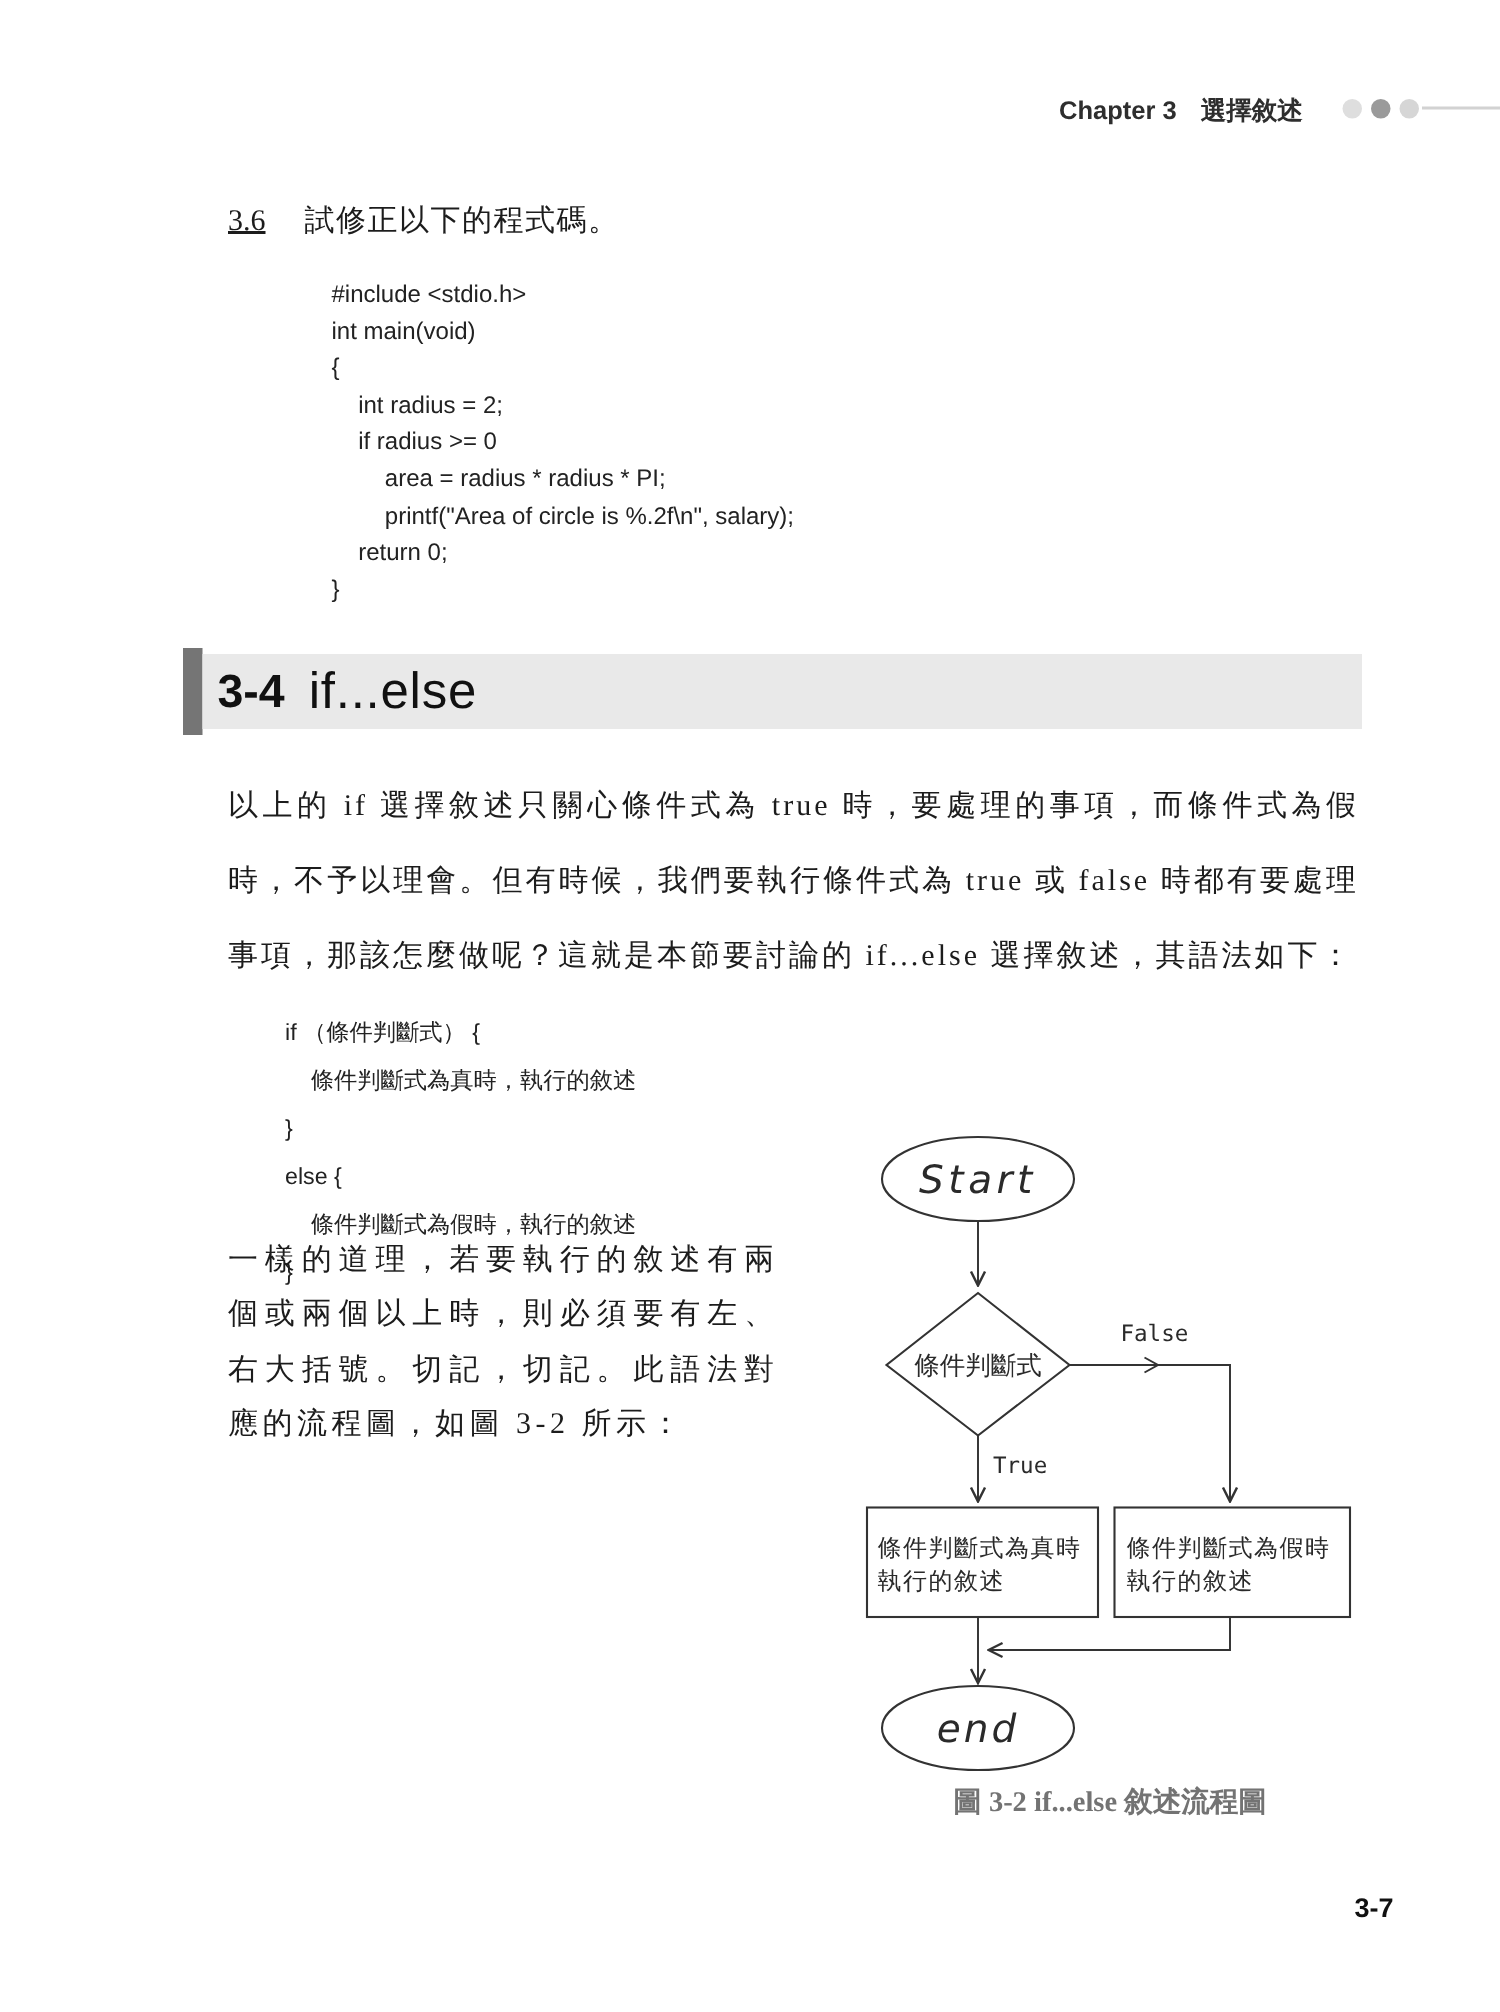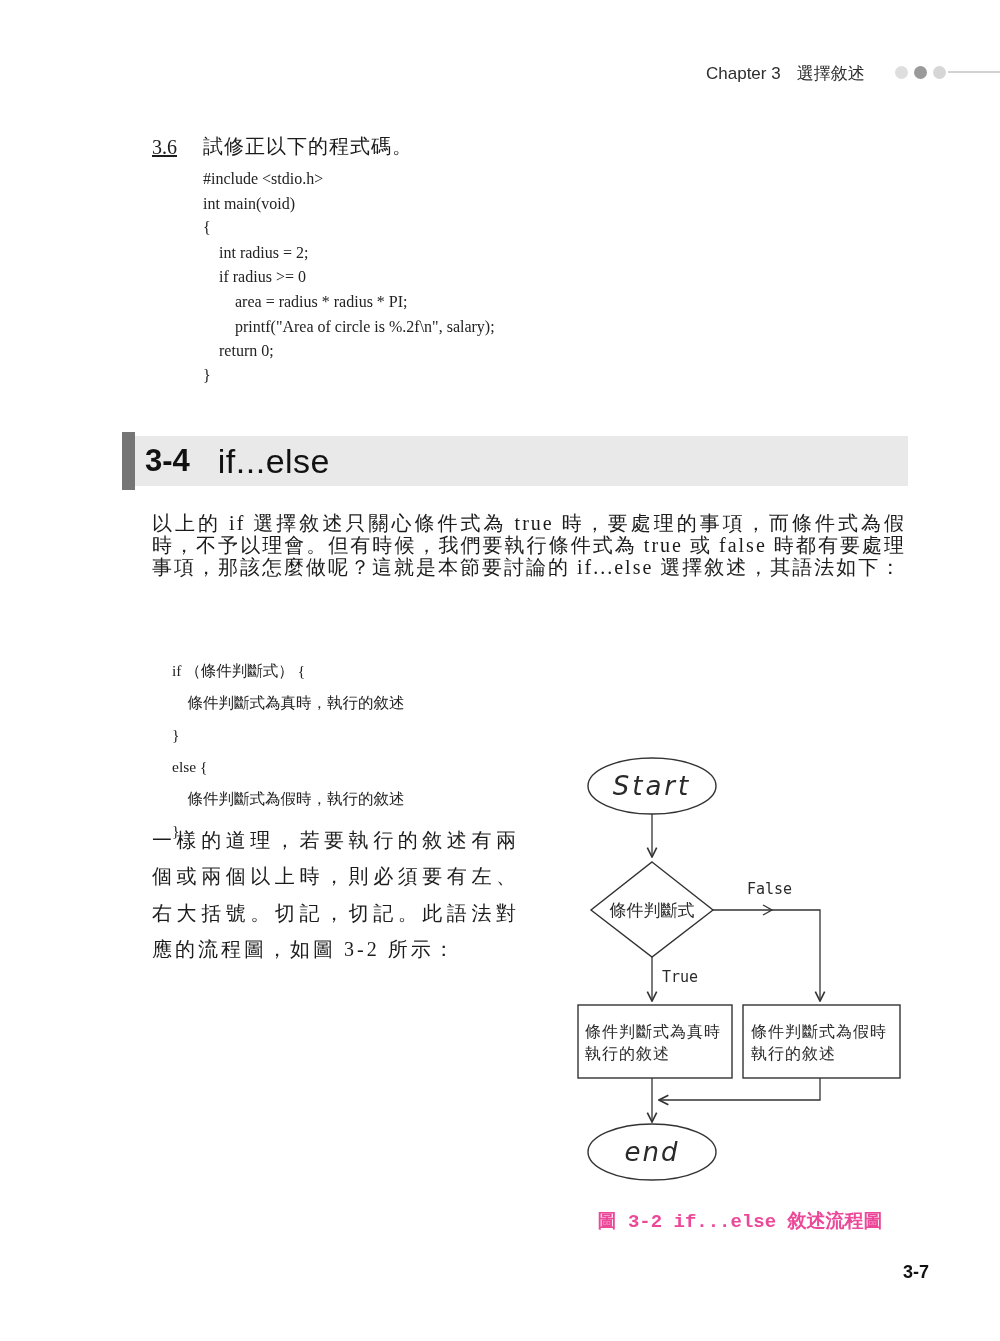--- a/index.html
+++ b/index.html
@@ -2,61 +2,61 @@
 <html><head>
 <meta charset="utf-8">
 <style>
   html,body{margin:0;padding:0;background:#ffffff;}
   #page{position:relative;width:1000px;height:1341px;background:#ffffff;overflow:hidden;
         font-family:"Liberation Serif","DejaVu Serif",serif;color:#1c1c1c;}
   .abs{position:absolute;}
 
   
   #chapter-header{top:62px;left:706px;font-family:"Liberation Sans","DejaVu Sans",sans-serif;
-        font-weight:400;font-size:17px;color:#2e2e2e;white-space:nowrap;}
+        font-weight:700;font-size:17px;color:#2e2e2e;white-space:nowrap;}
   #chapter-header .gap{display:inline-block;width:16px;}
   .dot{position:absolute;border-radius:50%;width:13px;height:13px;top:66px;}
   #dot-1{left:895px;background:#dedede;}
   #dot-2{left:914px;background:#9a9a9a;}
   #dot-3{left:933px;background:#d6d6d6;}
   #header-rule{top:71px;left:948px;width:52px;height:2px;background:#d2d2d2;}
 
   
   #exercise-number{top:136px;left:152px;font-size:20px;text-decoration:underline;}
   #exercise-prompt{top:133px;left:203px;font-size:20px;letter-spacing:1px;}
-  pre.code{margin:0;white-space:pre;font-family:Liberation Serif, serif;
+  pre.code{margin:18px;white-space:pre;font-family:Liberation Sans, sans-serif;
         color:#222;}
   #exercise-code{top:167px;left:203px;font-size:16px;line-height:24.6px;}
 
   
   #section-banner{top:432px;left:122px;width:786px;height:58px;}
   #section-bar{position:absolute;left:0;top:0;width:13px;height:58px;background:#757575;}
   #section-panel{position:absolute;left:13px;top:4px;width:773px;height:50px;background:#e9e9e9;
-        display:flex;align-items:center;font-family:"Liberation Sans","DejaVu Sans",sans-serif;color:#111;gap:12px;}
+        display:flex;align-items:center;font-family:"Liberation Sans","DejaVu Sans",sans-serif;color:#111;}
   #section-number{font-weight:700;font-size:31px;margin-left:10px;}
   #section-title{font-weight:400;font-size:34px;margin-left:16px;letter-spacing:0.5px;}
 
   
-  #intro-paragraph{top:512px;left:152px;width:754px;font-size:20px;line-height:22px;
+  #intro-paragraph{top:512px;left:152px;width:754px;font-size:20px;line-height:50px;
         letter-spacing:2px;text-align:justify;}
   #syntax-code{top:655px;left:172px;font-size:15.5px;line-height:32px;}
   #body-paragraph{top:822px;left:152px;width:367px;font-size:20px;line-height:36.4px;
         letter-spacing:3px;text-align:justify;}
 
   
   #flowchart{top:748px;left:555px;}
   #flowchart .shape{fill:none;stroke:#333;stroke-width:1.4px;}
   #flowchart .edge{fill:none;stroke:#333;stroke-width:1.3px;}
   #flowchart text{fill:#2a2a2a;}
   .fc-latin{font-family:"DejaVu Sans Mono","Liberation Mono",monospace;}
   .fc-script{font-family:"DejaVu Sans","Liberation Sans",sans-serif;font-style:italic;}
   .fc-cjk{font-family:"Liberation Sans","DejaVu Sans",sans-serif;}
 
   #figure-caption{top:1188px;left:545px;width:390px;text-align:center;
-        font-family:Liberation Mono, monospace;font-weight:700;font-size:19px;color:#ec4899;margin-top:20px;}
+        font-family:Liberation Serif, serif;font-weight:700;font-size:19px;color:#737373;}
 
   #page-number{top:1262px;left:903px;font-family:"Liberation Sans","DejaVu Sans",sans-serif;
         font-weight:700;font-size:18px;color:#111;}
 </style>
 </head>
 <body>
 
 <div id="page">
 
   <div class="abs" id="chapter-header">

